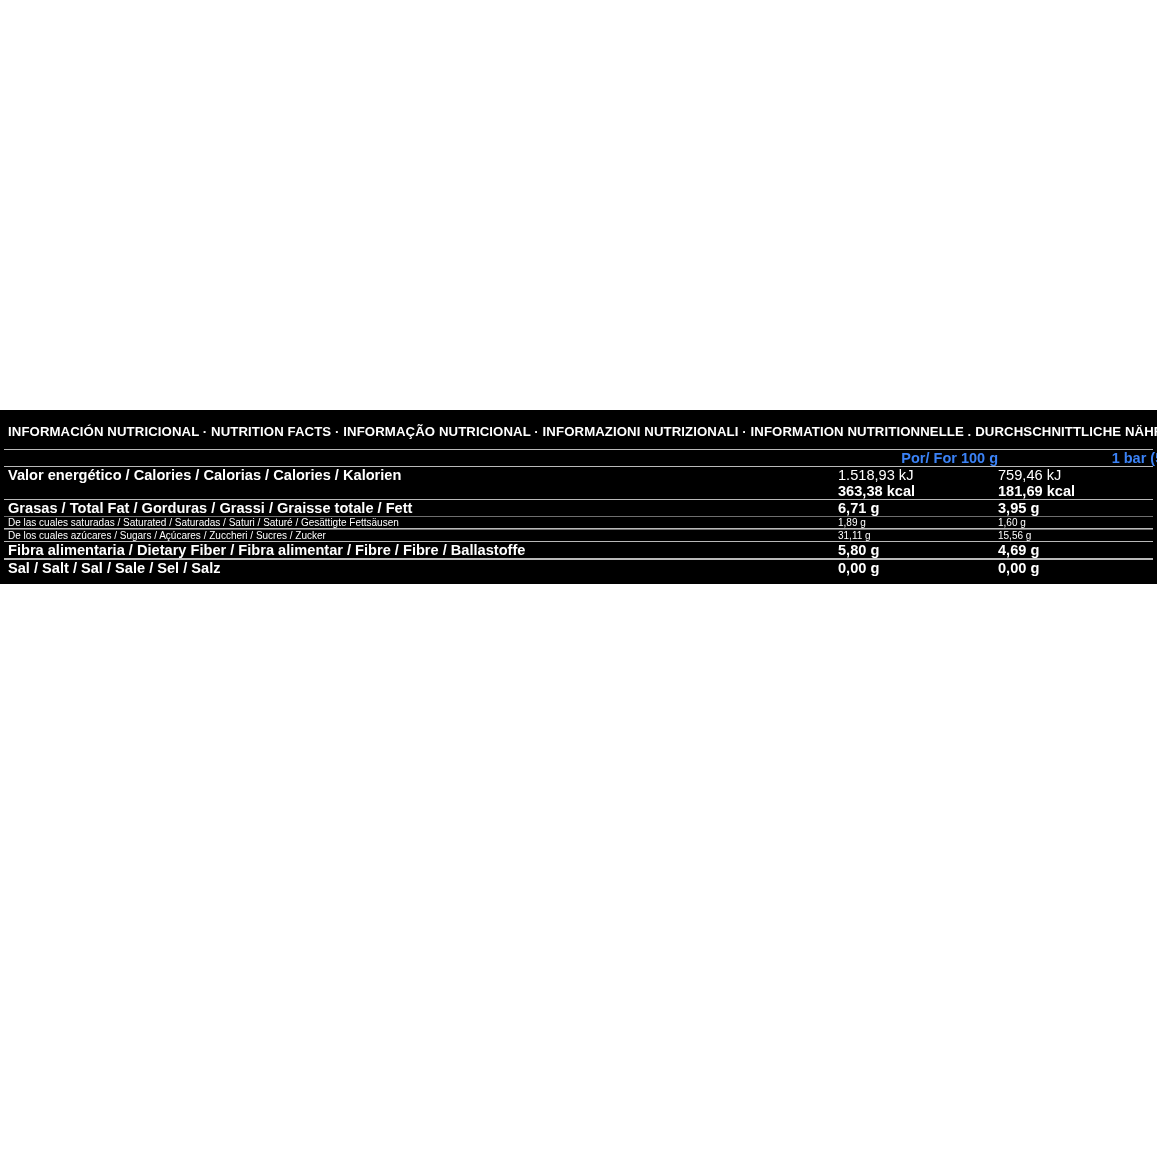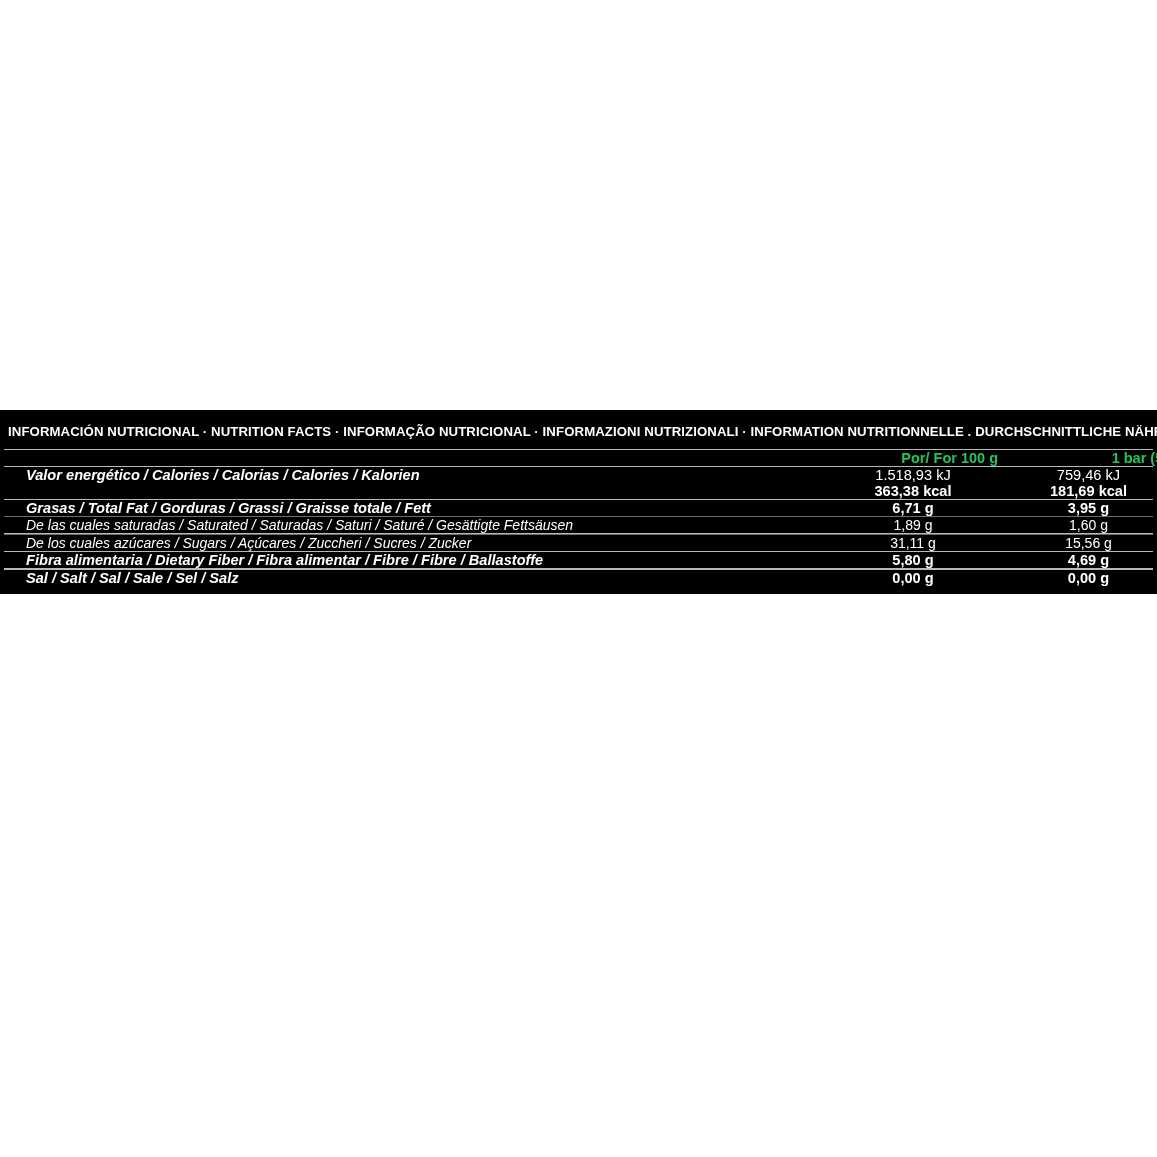--- a/index.html
+++ b/index.html
@@ -47,56 +47,55 @@
 
   .col-label { width: 838px; }
   .col-a { width: 160px; }
   .col-b { width: 191px; }
 
   .hdr td {
     font-size: 14.5px;
     font-weight: bold;
     text-align: right;
     padding: 4px 10px 8px 0;
-    color: #22c55e;
+    color: #3b82f6;
   }
   .hdr td.col-label { padding: 0; }
 
   .rule {
     height: 1px;
     background: #b9b9b9;
     margin: 0 4px;
   }
   .rule.thin { background: #6e6e6e; }
 
   .row td {
     font-size: 14.6px;
     padding: 5px 0 5px 0;
     color: #ffffff;
   }
   .row td.lbl {
-    padding-left: 26px;
+    padding-left: 8px;
     text-align: left;
     white-space: nowrap;
-    font-style: italic;
   }
   .row td.val {
-    text-align: center;
+    text-align: left;
     padding-right: 10px;
     white-space: nowrap;
   }
 
   .bold { font-weight: bold; }
   .light { font-weight: normal; }
 
   .energy td { padding-bottom: 0; }
   .energy2 td { padding-top: 1px; padding-bottom: 6px; }
   .energy2 td.lbl { padding-top: 1px; }
 
-  .sub td { font-size: 14px; }
+  .sub td { font-size: 10px; }
 </style>
 </head>
 <body>
 
 <div id="panel">
 
   <div class="title-row">INFORMACIÓN NUTRICIONAL · NUTRITION FACTS · INFORMAÇÃO NUTRICIONAL · INFORMAZIONI NUTRIZIONALI · INFORMATION NUTRITIONNELLE . DURCHSCHNITTLICHE NÄHRWERTE</div>
 
   <div class="rule"></div>
 

